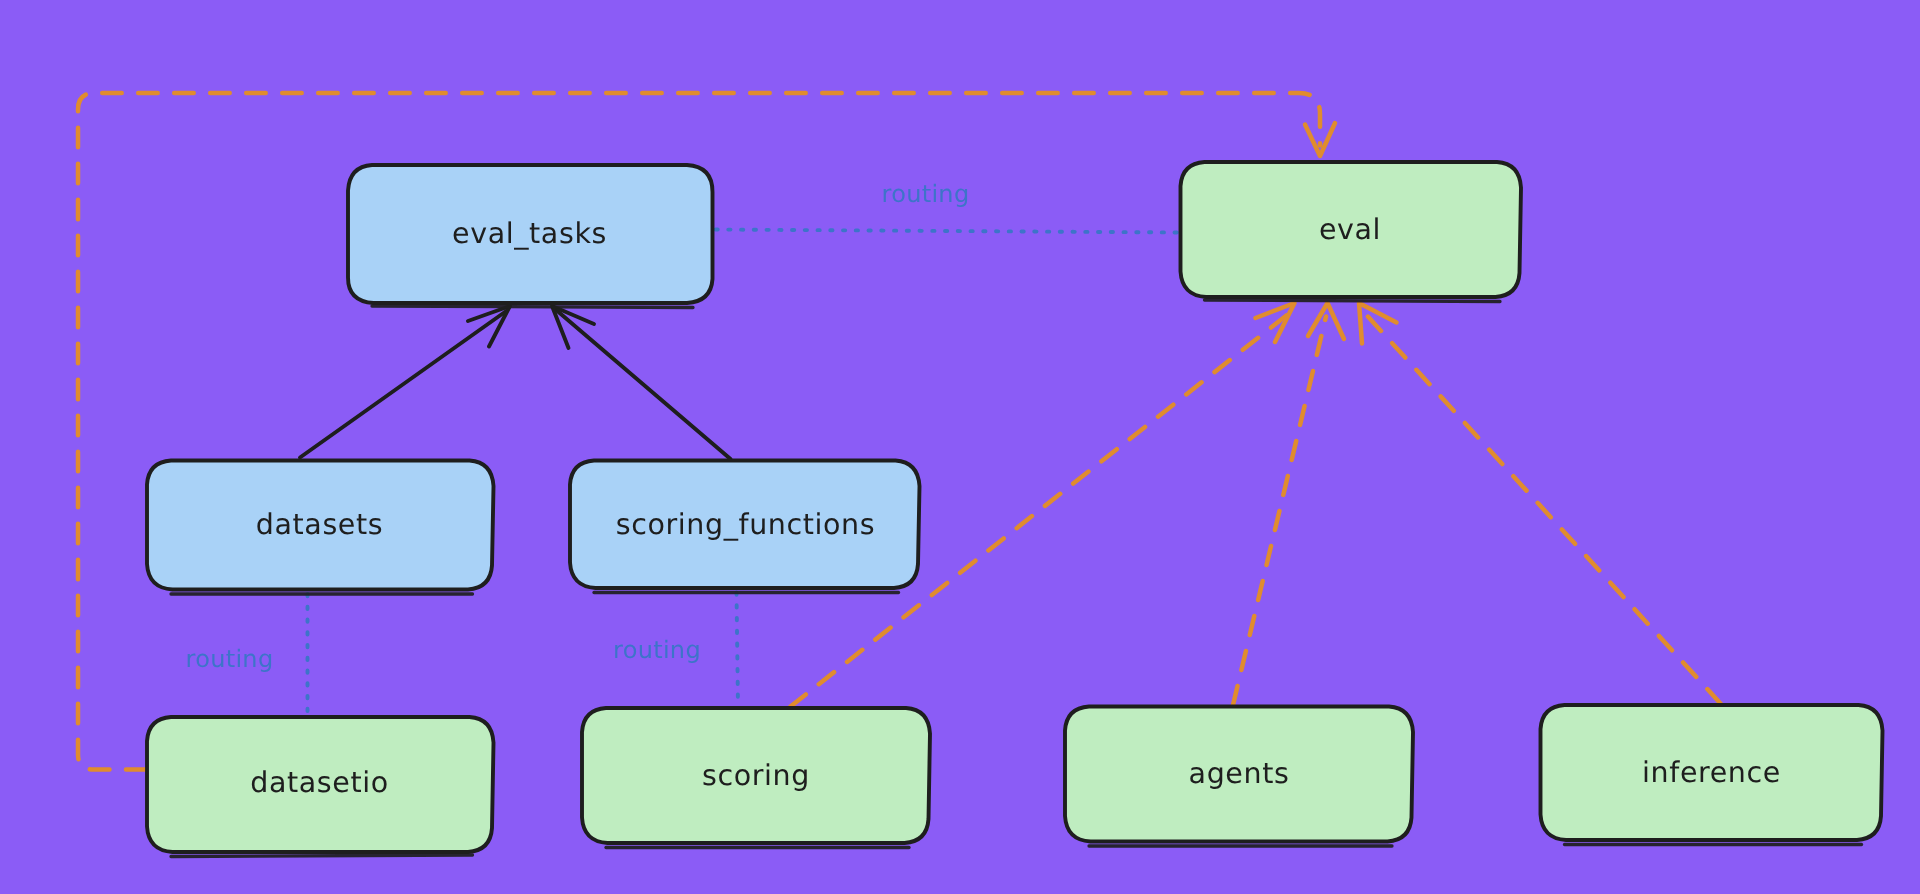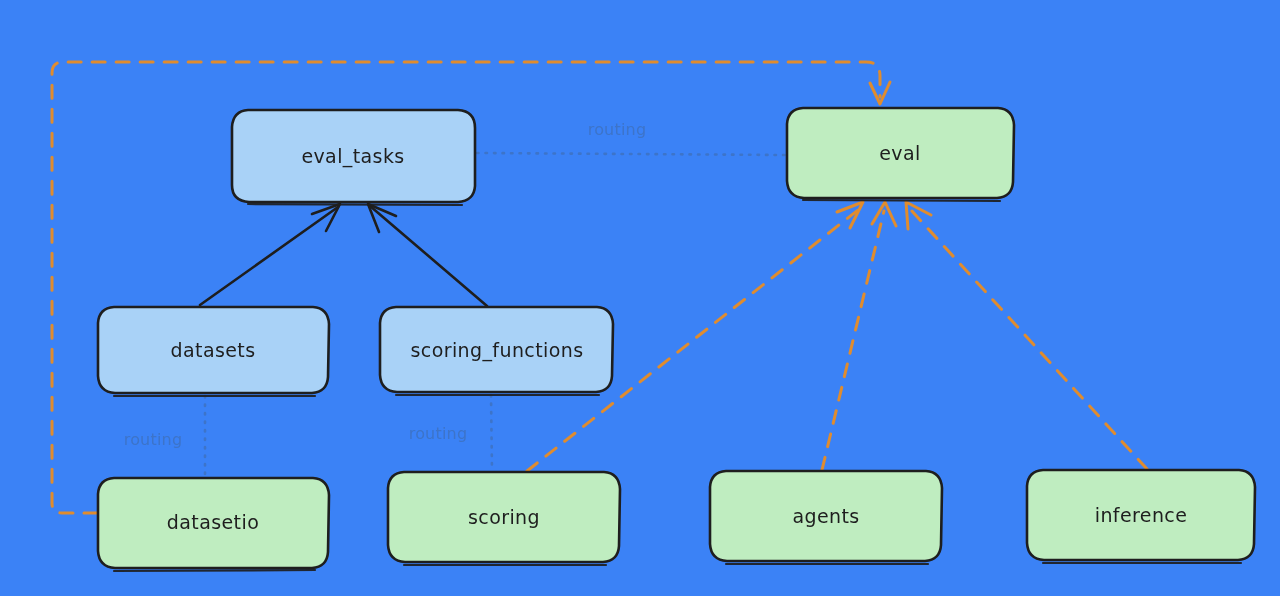--- a/index.html
+++ b/index.html
@@ -83,21 +83,21 @@
     font-family: "DejaVu Sans", sans-serif;
     font-size: 16px;
     text-anchor: middle;
     dominant-baseline: middle;
     letter-spacing: 0.2px;
   }
 </style>
 </head>
 <body>
 
-<div id="diagram-root" style="background: #3b82f6;">
+<div id="diagram-root" style="background: #8b5cf6;">
   <svg id="diagram-svg" viewBox="0 0 1280 596" xmlns="http://www.w3.org/2000/svg">
 
     <g>
 
       <g>
         <path class="edge-dashed" d="M 97 513 L 62 513 Q 52 513 52 503 L 52 73 Q 52 62 63 62 L 866 62 Q 880 62 880 76 L 880 97" stroke="#e08c2e"></path>
         <path class="arrow-dashed" d="M 870 83 L 880 104 L 890 82" stroke="#e08c2e"></path>
       </g>
 
       <g>

